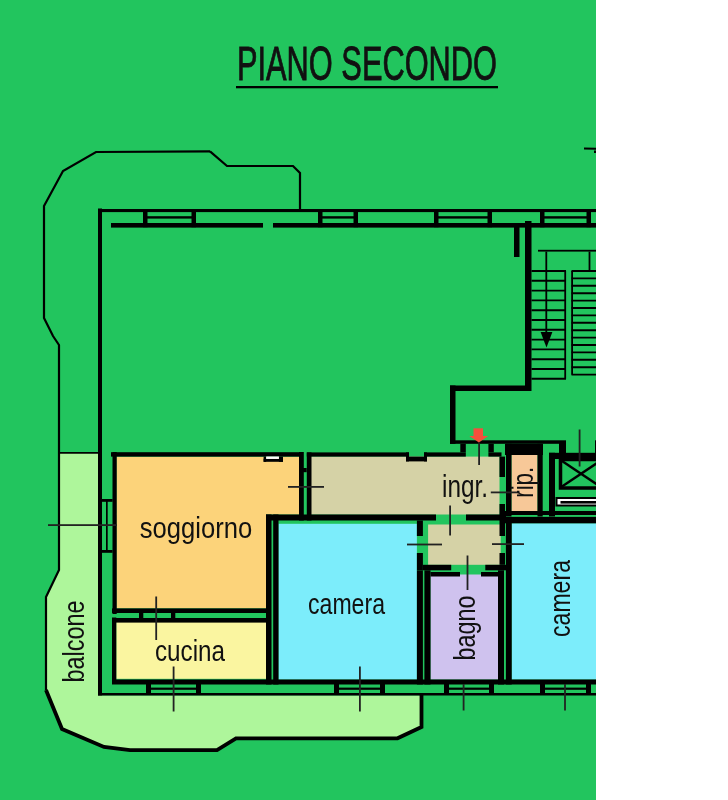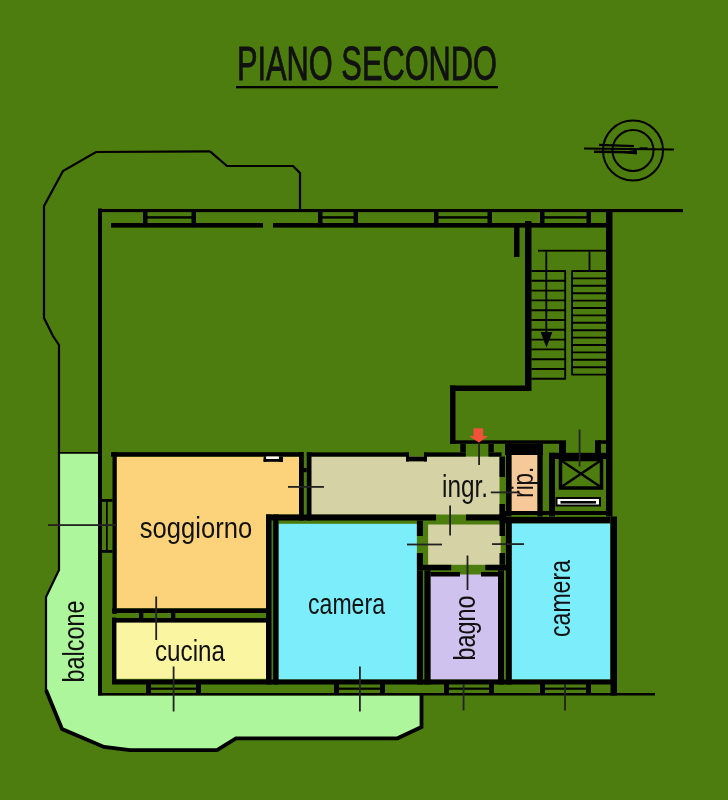--- a/index.html
+++ b/index.html
@@ -1,16 +1,16 @@
 <!DOCTYPE html>
 <html><head>
 <meta charset="utf-8">
 <style>
 html,body{margin:0;padding:0;background:#ffffff;}
-#page{width:728px;height:800px;position:relative;overflow:hidden;background:#4d7c0f;}
+#page{width:596px;height:800px;position:relative;overflow:hidden;background:#22c55e;}
 svg{display:block;}
 text{font-family:"Liberation Sans",sans-serif;fill:#111111;}
 </style>
 </head>
 <body>
 <div id="page">
 <svg width="728" height="800" viewBox="0 0 728 800">
 
 <g>
 <text x="367" y="80" stroke="#111" stroke-width="0.9" font-size="49" text-anchor="middle" textLength="260" lengthAdjust="spacingAndGlyphs">PIANO SECONDO</text>

